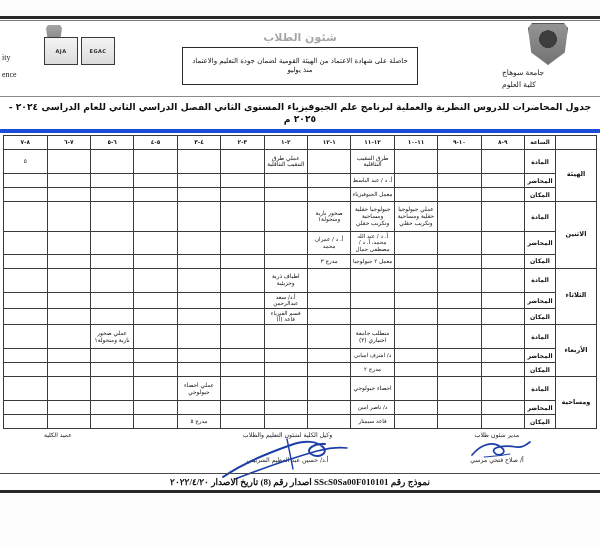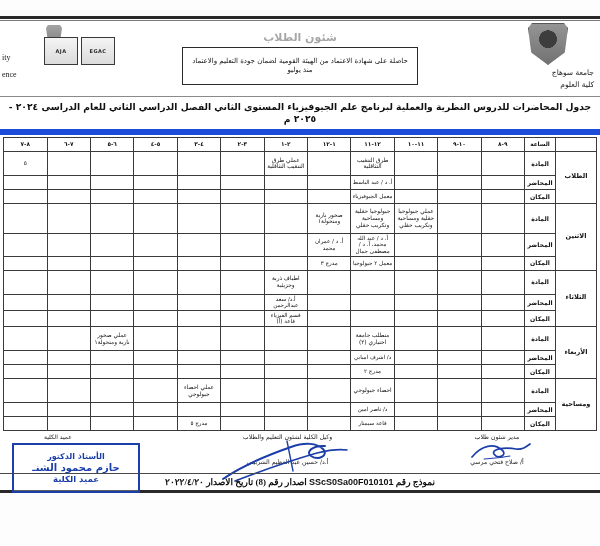--- a/index.html
+++ b/index.html
@@ -49,21 +49,21 @@
     position: relative;
     height: 78px;
     border-bottom: 1px solid #8a8a8a;
     box-sizing: border-box;
   }
   .hdr-right {
     position: absolute;
     right: 6px;
     top: 4px;
     width: 92px;
-    text-align: right;
+    text-align: left;
   }
   .hdr-left {
     position: absolute;
     left: 2px;
     top: 6px;
     width: 60px;
     text-align: left;
   }
   .crest {
     width: 38px;
@@ -145,21 +145,21 @@
     overflow: hidden;
   }
 
   
   .sched-title {
     text-align: center;
     font-size: 9.2px;
     font-weight: 700;
     color: #111;
     padding: 4px 2px 3px;
-    border-bottom: 6px solid #1d4ed8;
+    border-bottom: 4px solid #1d4ed8;
     line-height: 1.35;
   }
 
   
   .tbl-wrap {
     padding: 2px 3px 0;
   }
   table.sched {
     width: 100%;
     border-collapse: collapse;
@@ -266,21 +266,21 @@
     left: 0; right: 0;
     bottom: 3px;
     border-top: 1px solid #4a4a4a;
     padding-top: 3px;
     text-align: center;
     font-family: "Liberation Serif", "DejaVu Serif", serif;
     font-size: 9px;
     color: #111;
     font-weight: 700;
   }
-  .form-line .code { font-family: Liberation Sans, sans-serif; }
+  .form-line .code { font-family: Liberation Serif, serif; }
 </style>
 </head>
 <body>
 
 <div class="page">
   <div class="sheet">
 
     <div class="doc-header">
 
       <div class="hdr-left">
@@ -323,21 +323,21 @@
             <td>٣-٢</td>
             <td>٤-٣</td>
             <td>٥-٤</td>
             <td>٦-٥</td>
             <td>٧-٦</td>
             <td>٨-٧</td>
           </tr>
         </thead>
         <tbody id="sched-body">
             <tr class="subject-row">
-              <td class="day-cell" rowspan="3">الطلاب</td>
+              <td class="day-cell" rowspan="3">الهيئة</td>
               <td class="rowlabel">المادة</td>
               <td class="slot"></td>
               <td class="slot"></td>
               <td class="slot"></td>
               <td class="slot">طرق التنقيب التثاقلية</td>
               <td class="slot"></td>
               <td class="slot">عملي طرق التنقيب التثاقلية</td>
               <td class="slot"></td>
               <td class="slot"></td>
               <td class="slot"></td>
@@ -578,25 +578,20 @@
         <div class="sig-role">وكيل الكلية لشئون التعليم والطلاب</div>
         <svg class="sig-ink" style="right:42px; top:4px;" width="140" height="48" viewBox="0 0 140 48">
           <path d="M10 42 C30 28, 55 18, 78 10 C92 5, 104 6, 110 12 C116 18, 106 24, 98 19 C92 15, 100 8, 112 9" fill="none" stroke="#1d3fa8" stroke-width="2" stroke-linecap="round"></path>
           <path d="M22 44 C48 34, 76 24, 104 16 C116 13, 126 12, 134 13" fill="none" stroke="#1d3fa8" stroke-width="1.6" stroke-linecap="round"></path>
           <path d="M74 4 C76 14, 78 24, 80 34" fill="none" stroke="#1d3fa8" stroke-width="1.4" stroke-linecap="round"></path>
         </svg>
         <div class="sig-name">أ.د/ حسين عبد العظيم الشربيني</div>
       </div>
 
       <div class="dean-label">عميد الكلية</div>
-      <div class="stamp">
-        <div class="stamp-l1">الأستاذ الدكتور</div>
-        <div class="stamp-l2">حازم محمود الشنـ</div>
-        <div class="stamp-l3">عميد الكلية</div>
-      </div>
     </div>
 
     <div class="form-line">
       <span>نموذج رقم</span>
       <span class="code">SScS0Sa00F010101</span>
       <span>اصدار رقم (8) تاريخ الاصدار</span>
       <span>٢٠٢٢/٤/٢٠</span>
     </div>
 
   </div>

